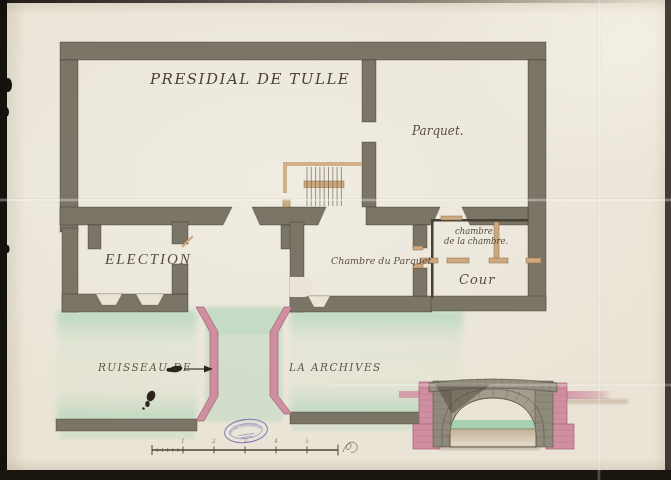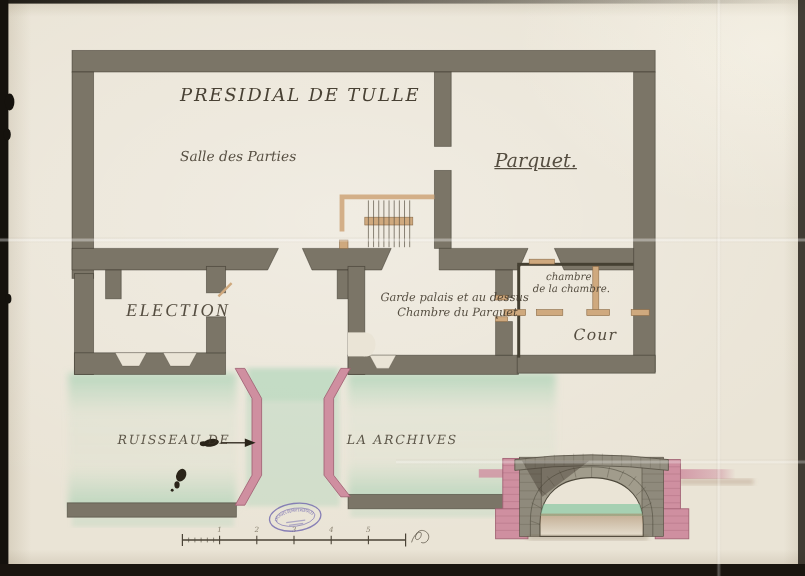--- a/index.html
+++ b/index.html
@@ -20,21 +20,21 @@
     font-family:"DejaVu Serif",serif;
   }
   svg.art{position:absolute;left:0;top:0;}
   .crease{position:absolute;pointer-events:none;}
   .crease-h1{left:0;top:198px;width:671px;height:4px;background:linear-gradient(180deg,rgba(120,105,80,.10),rgba(255,255,255,.45) 50%,rgba(120,105,80,.05));}
   .crease-h2{left:330px;top:383px;width:341px;height:4px;background:linear-gradient(180deg,rgba(120,105,80,.08),rgba(255,255,255,.35) 50%,rgba(120,105,80,.04));}
   .crease-v1{left:597px;top:0;width:4px;height:480px;background:linear-gradient(90deg,rgba(120,105,80,.07),rgba(255,255,255,.30) 50%,rgba(120,105,80,.05));}
   .label{position:absolute;font-style:italic;color:var(--ink);white-space:nowrap;}
   .title{font-size:15px;letter-spacing:1.5px;opacity:.92;}
   .room{font-size:11.5px;opacity:.85;}
-  .parquet{font-size:16px;opacity:.85;text-decoration:underline;}
+  .parquet{font-size:12px;opacity:.85;}
   .caps{font-size:15px;letter-spacing:2px;opacity:.85;font-family:Liberation Serif, serif;}
   .small{font-size:9.5px;opacity:.85;}
   .tiny{font-size:8.5px;opacity:.85;text-align:center;}
   .courlbl{font-size:13px;letter-spacing:1px;opacity:.85;}
   .stream{font-size:10.5px;letter-spacing:1.4px;opacity:.8;text-align:center;}
   
   .wall{fill:var(--wall);stroke:rgba(44,39,29,.5);stroke-width:.7;}
   .notch{fill:var(--paper);stroke:rgba(44,39,29,.4);stroke-width:.4;}
   .opening{fill:var(--paper);}
   .thin{fill:#454032;}
@@ -224,24 +224,22 @@
       <ellipse cx="6" cy="112" rx="3" ry="5" fill="#15120d"></ellipse>
       <ellipse cx="7" cy="249" rx="2.5" ry="4" fill="#15120d"></ellipse>
     </g>
   </svg>
 
   <div class="crease crease-h1"></div>
   <div class="crease crease-h2"></div>
   <div class="crease crease-v1"></div>
 
   <div class="label title" style="left:150px;top:70px">PRESIDIAL DE TULLE</div>
-  <div class="label room" style="left:150px;top:123px">Salle des Parties</div>
   <div class="label parquet" style="left:412px;top:124px">Parquet.</div>
   <div class="label caps" style="left:105px;top:251px">ELECTION</div>
-  <div class="label small" style="left:317px;top:243px">Garde palais et au dessus</div>
   <div class="label small" style="left:331px;top:255px">Chambre du Parquet</div>
   <div class="label tiny" style="left:455px;top:226px">chambre</div>
   <div class="label tiny" style="left:444px;top:236px">de la chambre.</div>
-  <div class="label courlbl" style="left:478px;top:272px">Cour</div>
+  <div class="label courlbl" style="left:459px;top:272px">Cour</div>
   <div class="label stream" style="left:98px;top:361px">RUISSEAU DE</div>
   <div class="label stream" style="left:289px;top:361px">LA ARCHIVES</div>
 
 </div>
 
 </body></html>

